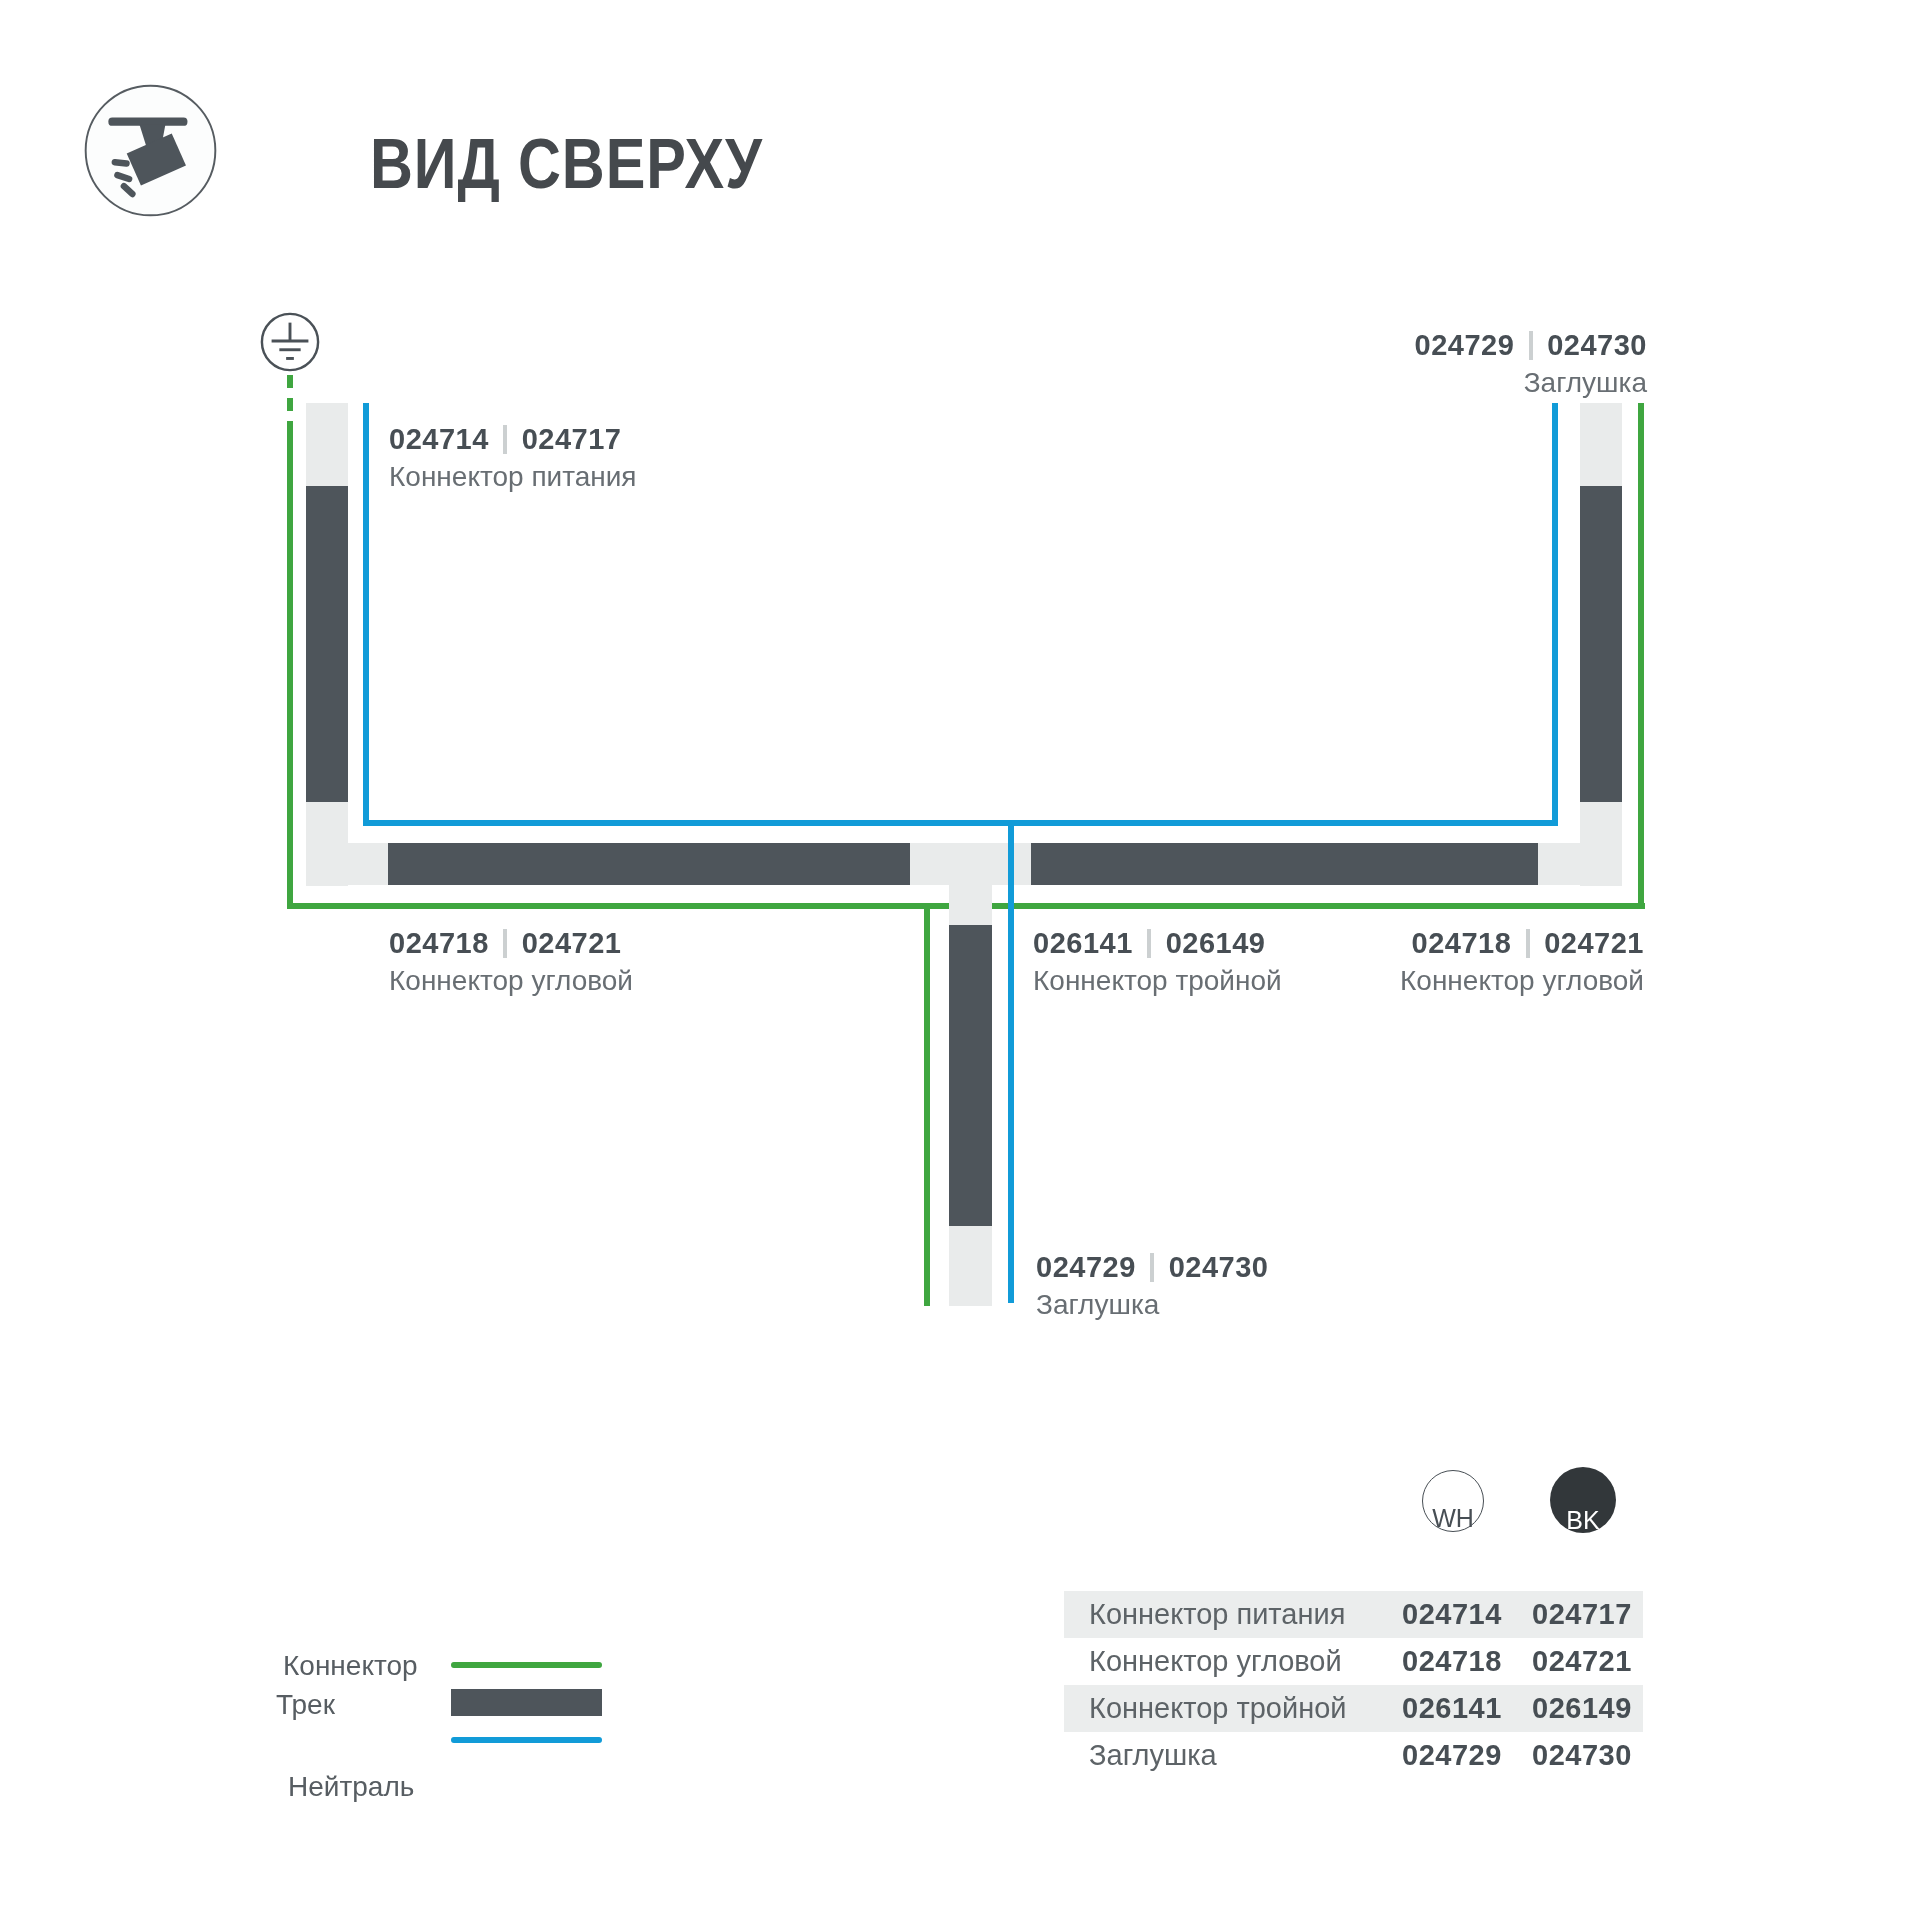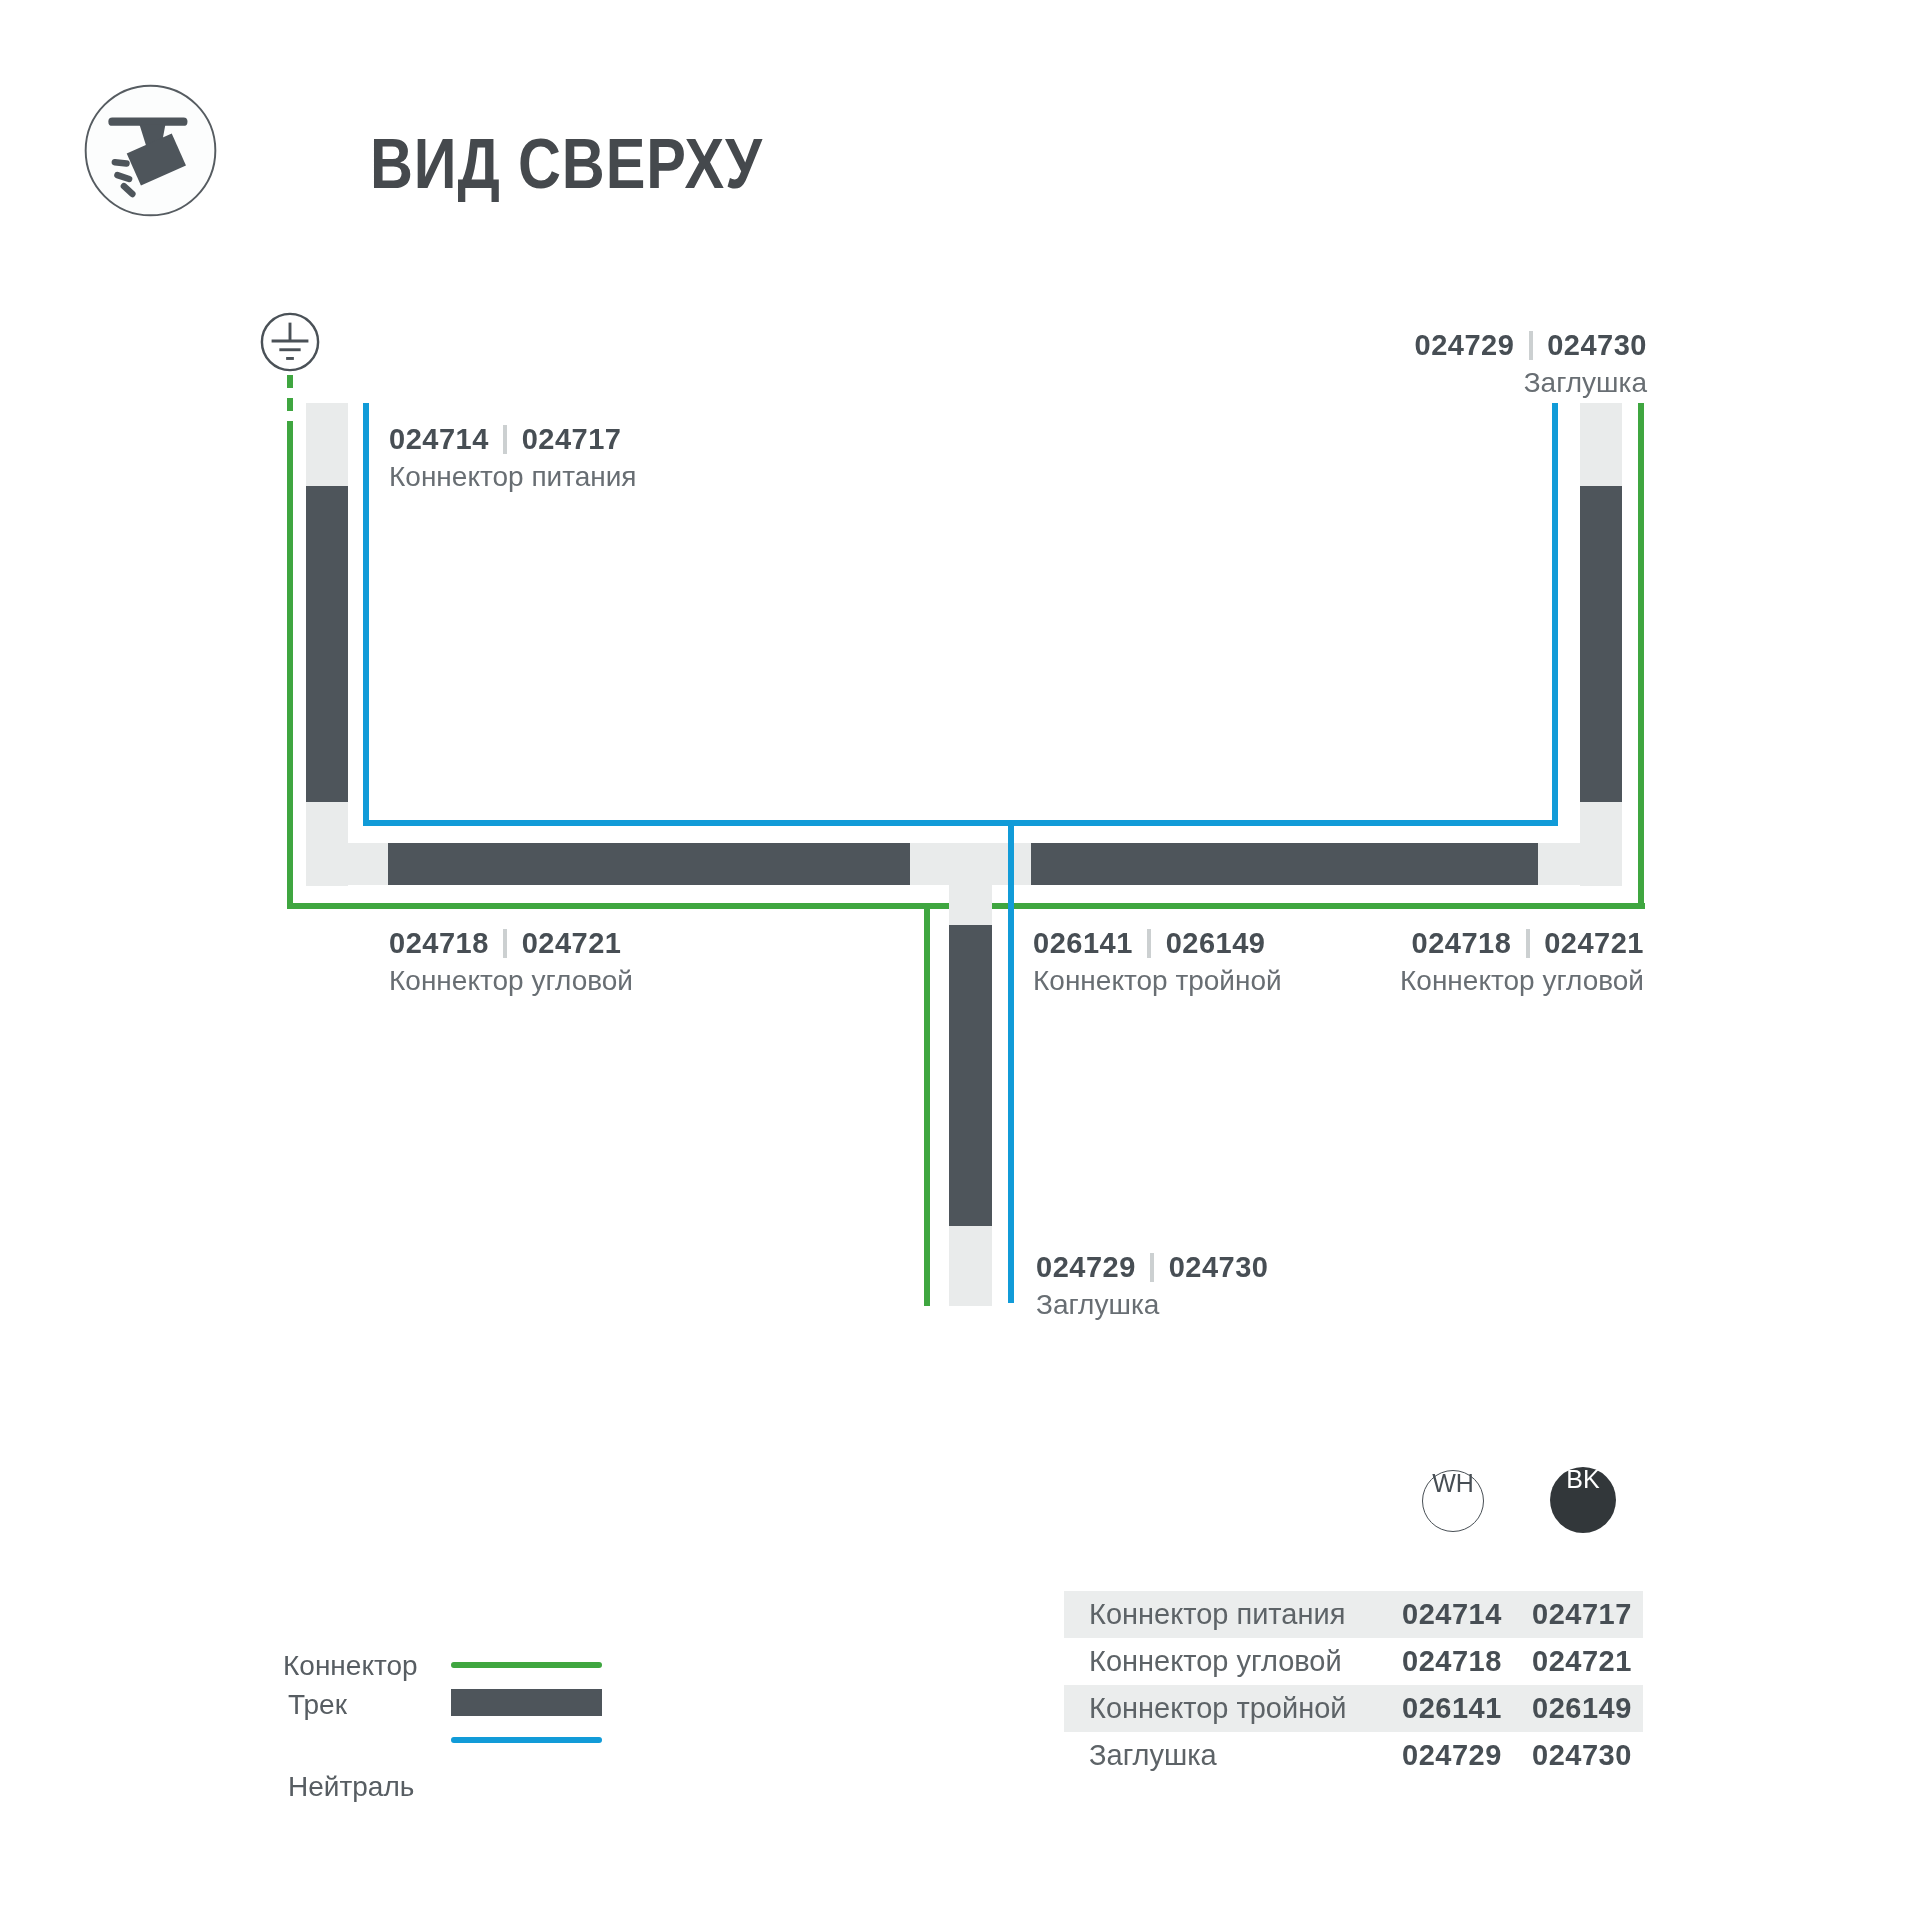--- a/index.html
+++ b/index.html
@@ -28,21 +28,21 @@
   .sep{width:3.9px;height:29px;background:#ccd0d1;}
   .nm{font-size:28px;color:#686e73;line-height:1;}
 
   
   .legend-label{position:absolute;font-size:28px;color:#575d62;line-height:1;}
   .legend-green{position:absolute;left:451px;top:1662px;width:151px;height:5.8px;background:#3fa640;border-radius:2.9px;}
   .legend-track{position:absolute;left:451px;top:1689px;width:151px;height:27px;background:#4e555b;}
   .legend-blue{position:absolute;left:451px;top:1737px;width:151px;height:5.8px;background:#119bd8;border-radius:2.9px;}
 
   
-  .swatch{position:absolute;border-radius:50%;display:flex;align-items:flex-start;justify-content:center;
+  .swatch{position:absolute;border-radius:50%;display:flex;align-items:flex-end;justify-content:center;
           font-size:25px;line-height:1;}
   .swatch.wh{left:1422px;top:1470px;width:60px;height:60px;border:1.9px solid #474e54;color:#474e54;background:#fff;}
   .swatch.bk{left:1550px;top:1467px;width:66px;height:66px;background:#32373a;color:#ffffff;}
 
   
   .ptable{position:absolute;left:1064px;top:1591px;width:579px;}
   .prow{position:relative;height:47px;display:flex;align-items:center;}
   .prow.gray{background:#ebeded;}
   .cell-name{margin-left:25px;font-size:29px;color:#5d6367;}
   .cell-wh,.cell-bk{position:absolute;width:106px;text-align:center;font-size:29px;font-weight:bold;color:#474e54;letter-spacing:0.5px;}
@@ -152,21 +152,21 @@
       <span class="num">024729</span>
       <span class="sep"></span>
       <span class="num">024730</span>
     </div>
     <span class="nm">Заглушка</span>
   </div>
 </div>
 
 <div>
   <span class="legend-label" style="left:283px;top:1652px;">Коннектор</span>
-  <span class="legend-label" style="left:288px;top:1691px;">Трек</span>
+  <span class="legend-label" style="left:276px;top:1691px;">Трек</span>
   <span class="legend-label" style="left:288px;top:1727px;margin-top:46px;">Нейтраль</span>
   <div class="legend-green"></div>
   <div class="legend-track"></div>
   <div class="legend-blue"></div>
 </div>
 
 <div class="swatch wh">
     <span>WH</span>
   </div>
 <div class="swatch bk">

